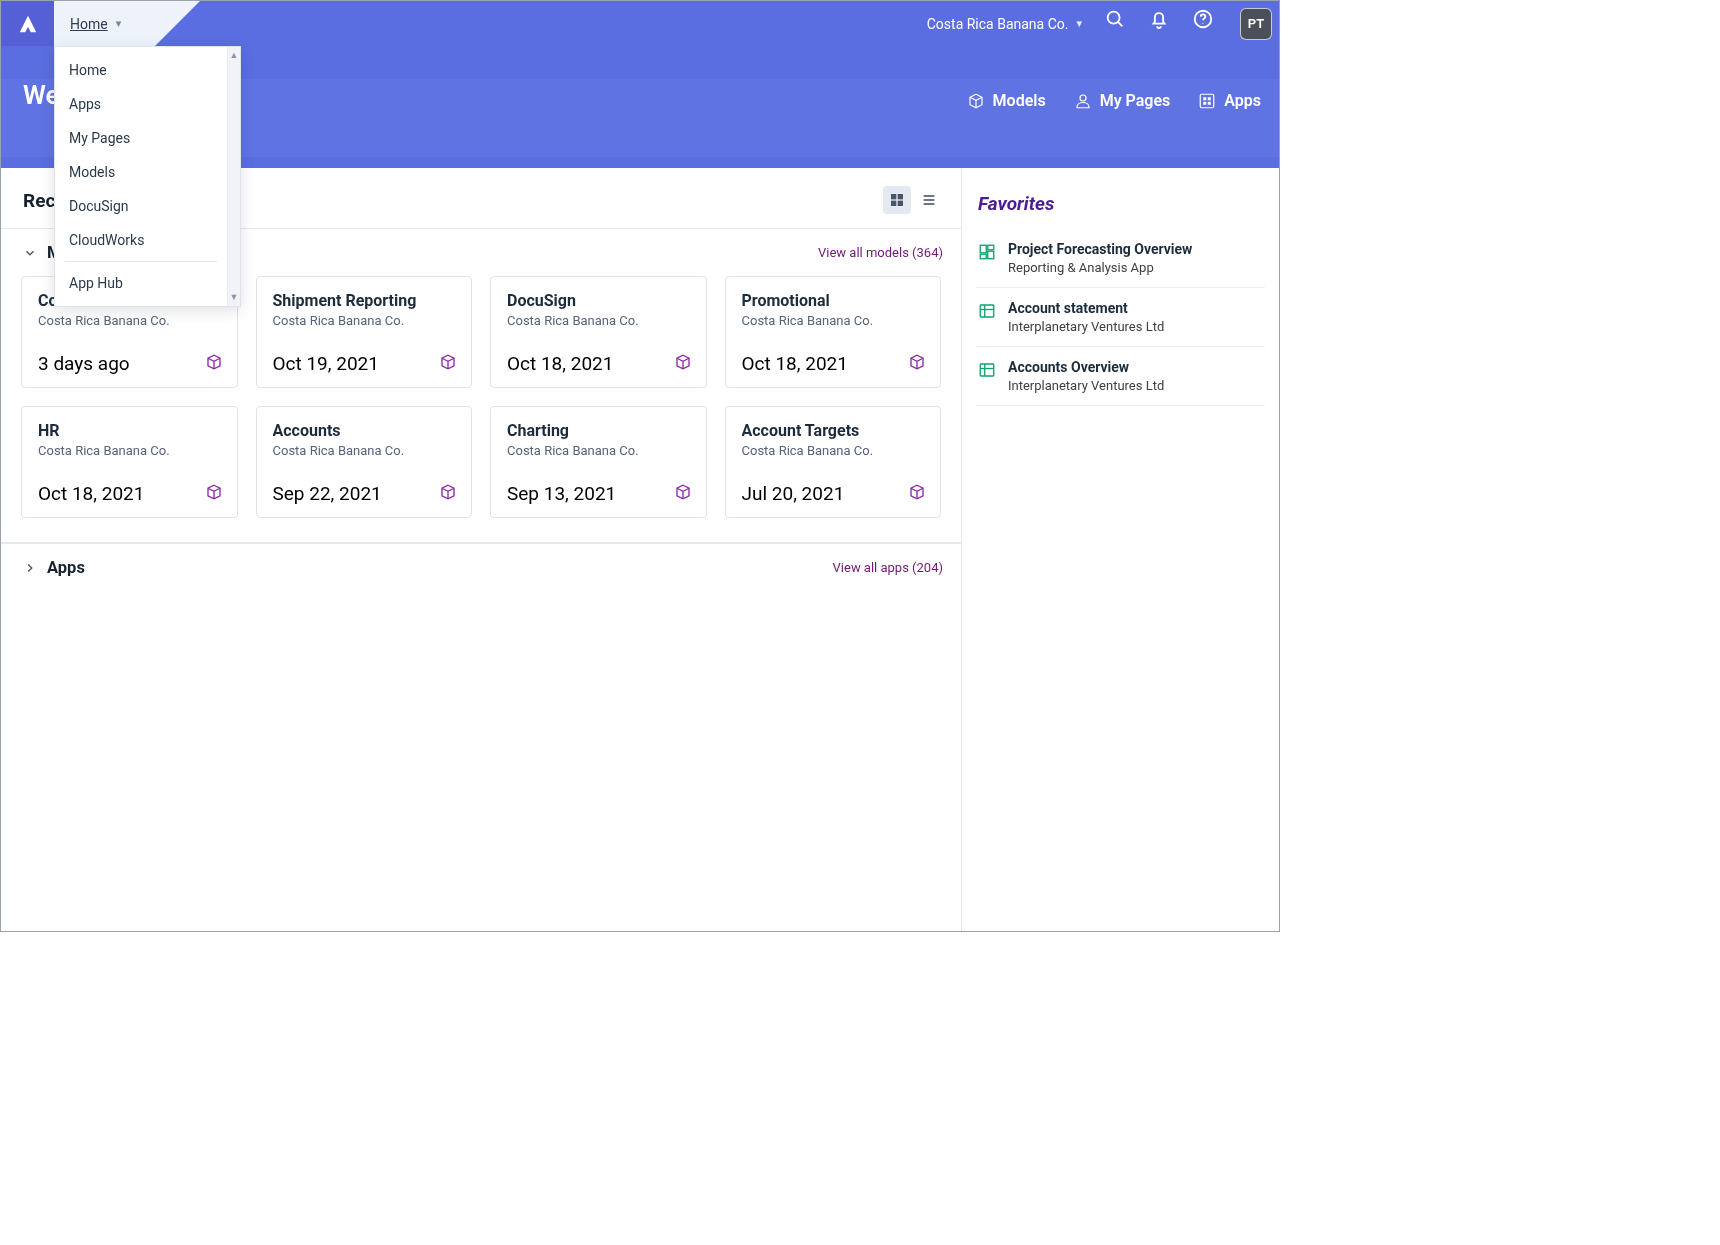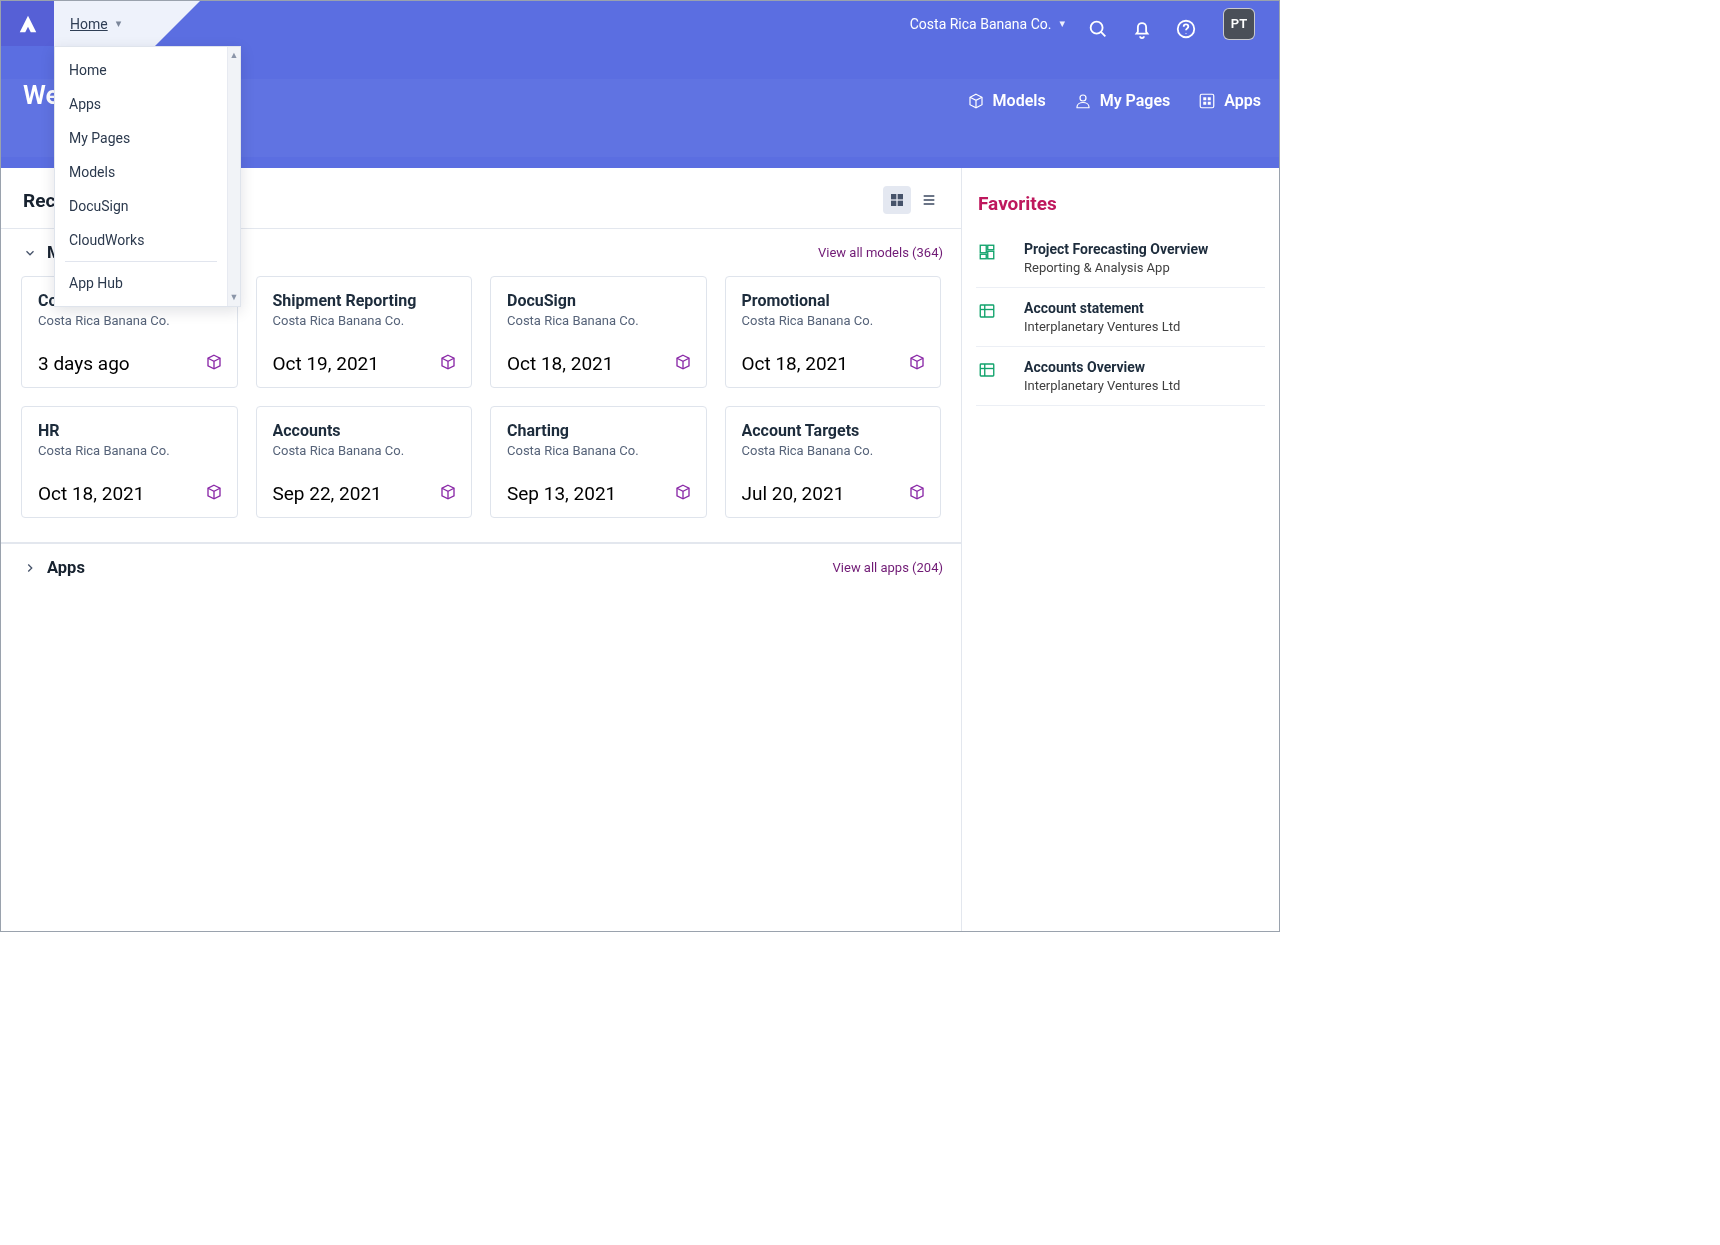--- a/index.html
+++ b/index.html
@@ -56,21 +56,21 @@
     position: absolute;
     right: -45px; top: 0;
     border-top: 45px solid #eef2fb;
     border-right: 45px solid transparent;
   }
   .crumb-tab a { color:#2f3e55; text-decoration: underline; font-size: 14px; }
   .crumb-caret { margin-left: 8px; color:#7c879a; font-size: 11px;}
   .topbar-spacer { flex: 1; }
   .workspace-picker { display:flex; align-items:center; gap:8px; font-size:14px; margin-right: 22px; cursor:pointer;}
   .workspace-picker .chev{font-size:11px;opacity:.9}
-  .top-icons { display:flex; align-items:flex-end; gap: 22px; padding-right: 24px;}
+  .top-icons { display:flex; align-items:flex-start; gap: 22px; padding-right: 7px;}
   .top-icons .icn { width:22px;height:22px; display:flex;align-items:center;justify-content:center; cursor:pointer; color:#fff;}
   .avatar {
     width: 32px; height: 32px; border-radius: 6px;
     background: #4a4f58; border:1px solid rgba(255,255,255,0.7);
     display:flex; align-items:center; justify-content:center;
     font-size: 13px; font-weight:600; color:#fff; margin-left: 4px;
   }
   .banner-lower {
     position: relative;
     z-index: 1;
@@ -109,23 +109,23 @@
   .card .sub{font-size:13px;color:#566379;margin-top:3px;}
   .card .foot{display:flex;align-items:center;justify-content:space-between;margin-top:18px;}
   .card .date{font-size:19px;color:#000000;}
   .card .model-icn svg{width:18px;height:18px;}
   .card .star{position:absolute;top:12px;right:12px;color:#2d3950;}
   .card .star svg{width:17px;height:17px;}
 
   .section-divider{border-top:1px solid #e3e7ee;}
 
   
-  .right h2{font-size:19px;font-weight:700;color:#be185d;margin:4px 0 14px 2px;}
+  .right h2{font-size:19px;font-weight:700;color:#4c1d95;margin:4px 0 14px 2px;font-style:italic;}
   .fav-list{display:flex;flex-direction:column;}
-  .fav{display:flex;gap:28px;padding:12px 2px;border-bottom:1px solid #eceff5;cursor:pointer;}
+  .fav{display:flex;gap:12px;padding:12px 2px;border-bottom:1px solid #eceff5;cursor:pointer;}
   .fav .icn{flex:none;width:18px;height:18px;margin-top:2px;}
   .fav .txt .t{font-size:14px;font-weight:700;color:#1d2c3c;}
   .fav .txt .s{font-size:13px;color:#404040;margin-top:3px;}
   .fav.single .txt .t{font-weight:700;}
   .fav.single{align-items:center;}
 
   
   .dropdown {
     position: absolute;
     top: 45px; left: 53px;

